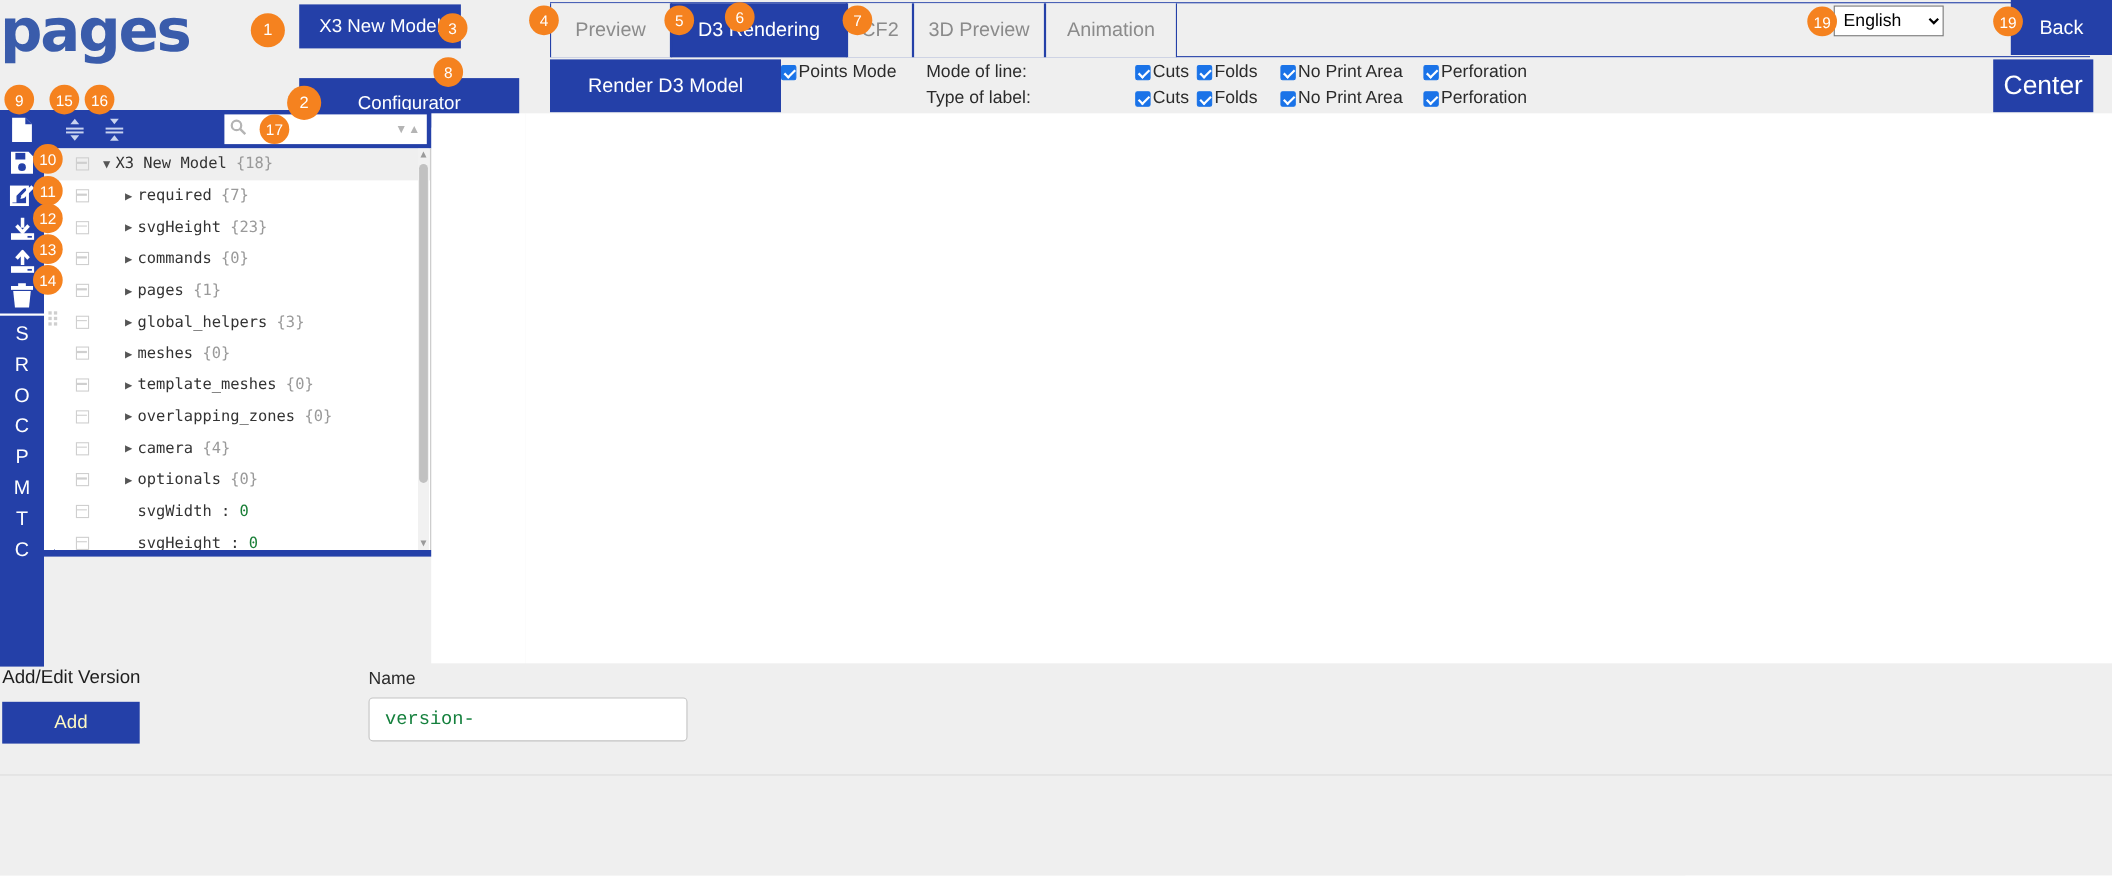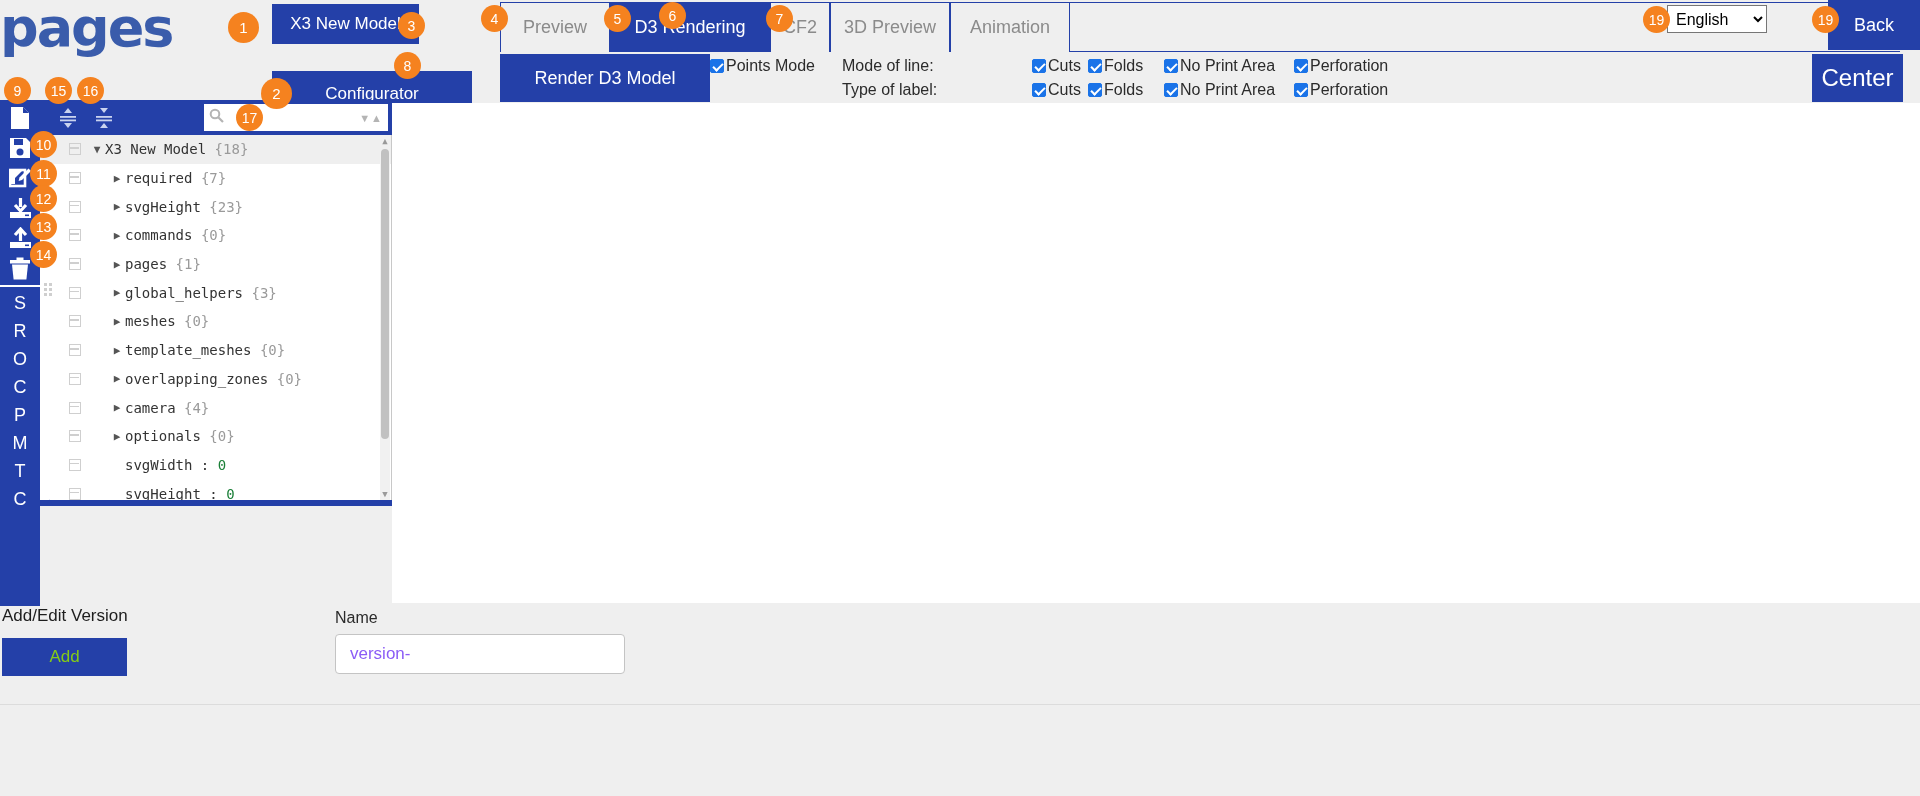--- a/index.html
+++ b/index.html
@@ -232,35 +232,35 @@
     width: 1532px; height: 190px;
     background: #efefef;
   }
   .bottom-title {
     position:absolute; left:2px; top:0px;
     font-size: 17px; color:#1d1d1d;
   }
   #btn-add {
     position:absolute; left:2px; top: 32px;
     width:125px; height:38px;
-    background:#2440a8; color:#84cc16;
+    background:#2440a8; color:#fef9c3;
     display:flex; align-items:center; justify-content:center;
     font-size:17px; cursor:pointer; border:none;
   }
   .field-label {
     position:absolute; left:335px; top:3px;
     font-size:16px; color:#2b2b2b;
   }
   .name-input {
     position:absolute; left:335px; top:28px;
     width:290px; height:40px;
     border:1px solid #c4c4c4; border-radius:4px;
-    background:#fff; font-size:17px; color:#8b5cf6;
+    background:#fff; font-size:17px; color:#15803d;
     padding: 0 14px;
-    font-family: Liberation Sans, sans-serif;
+    font-family: Liberation Mono, monospace;
     outline:none;
   }
   .bottom-rule {
     position:absolute; left:0; top:98px; width:1920px; height:1px; background:#dcdcdc;
   }
 
   
   .badge {
     position: absolute;
     background: #f5821f;

